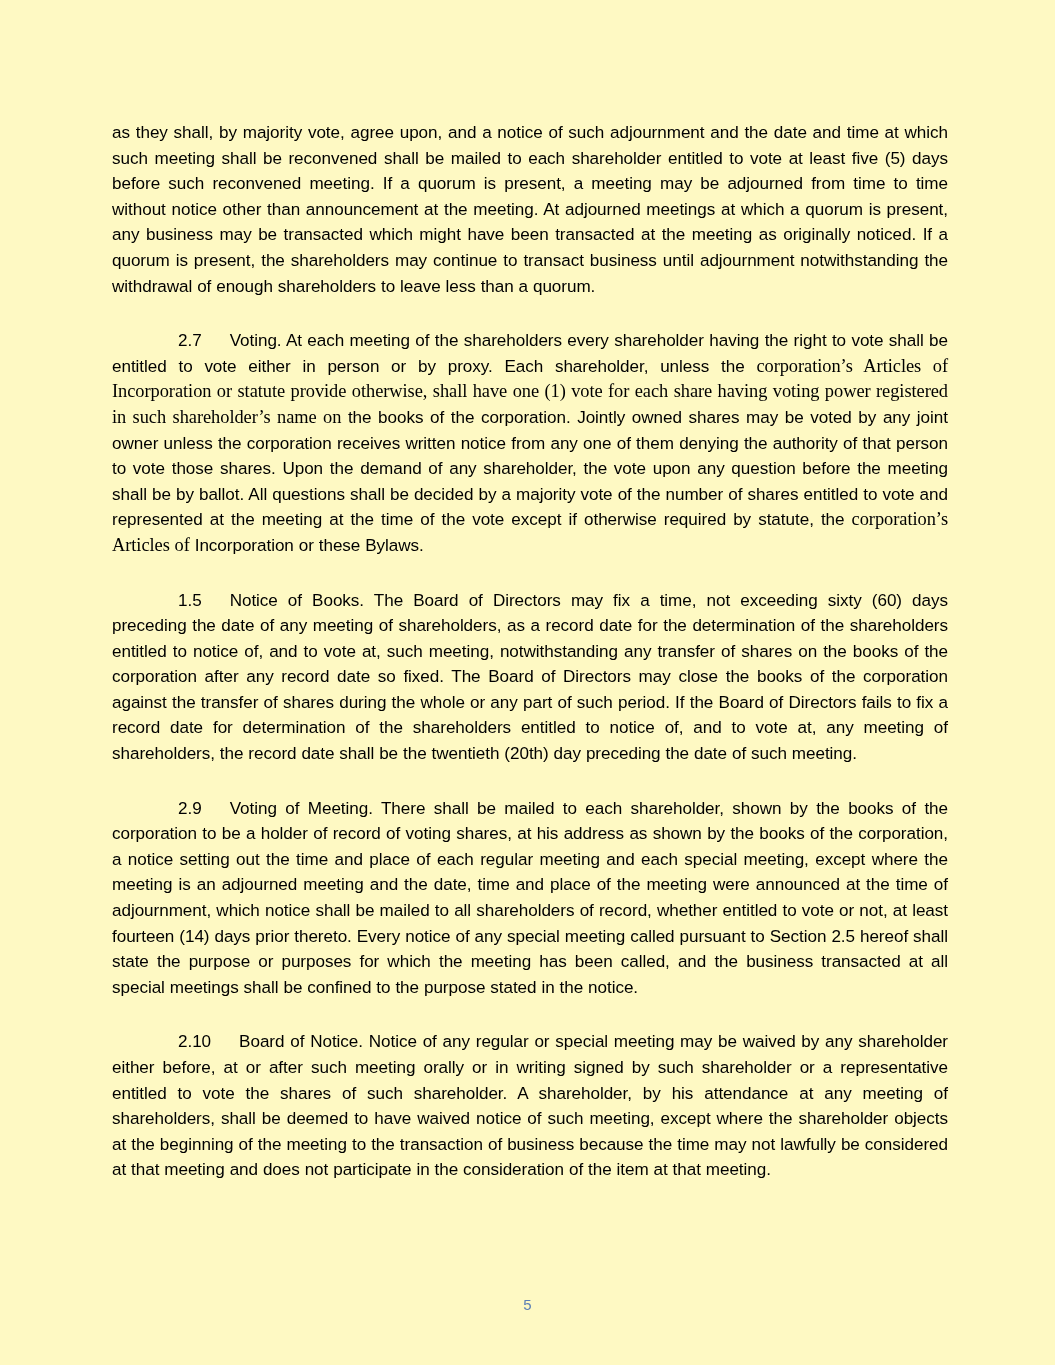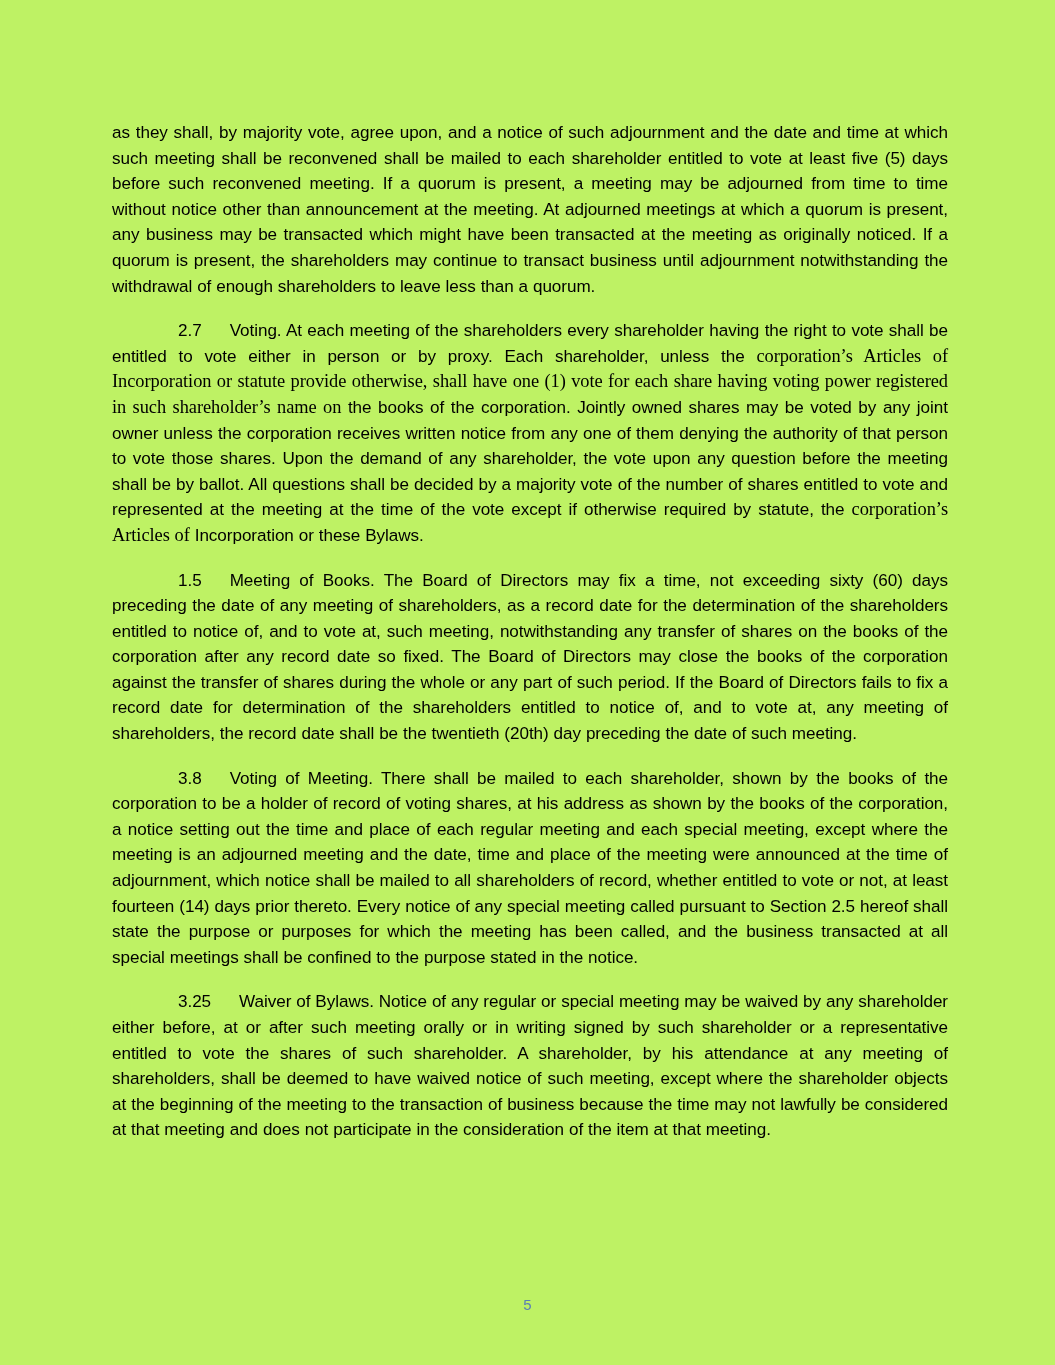--- a/index.html
+++ b/index.html
@@ -8,38 +8,38 @@
     background: #ffffff;
   }
   body {
     font-family: "Liberation Sans", sans-serif;
     color: #000000;
   }
   .page {
     position: relative;
     width: 1055px;
     height: 1365px;
-    background: #bef264;
+    background: #fef9c3;
     box-sizing: border-box;
     padding: 120px 112px 0 112px;
     overflow: hidden;
   }
   .doc-body {
     width: 836px;
   }
   p.para {
     margin: 0 0 0 0;
     font-size: 17.1px;
     line-height: 25.6px;
     text-align: justify;
     letter-spacing: -0.05px;
     word-spacing: 0.2px;
   }
   p.para + p.para {
-    margin-top: 19px;
+    margin-top: 29px;
   }
   .indent {
     display: inline-block;
     width: 66px;
   }
   .numgap {
     display: inline-block;
     width: 28px;
   }
   
@@ -71,30 +71,30 @@
     <p class="para">
       <span class="indent"></span><span>2.7</span><span class="numgap"></span><span>Voting.</span>
       <span>At each meeting of the shareholders every shareholder having the right to vote shall be entitled to vote either in person or by proxy. Each shareholder, unless the</span>
       <span class="serif">corporation’s Articles of Incorporation or statute provide otherwise, shall have one (1) vote for each share having voting power registered in such shareholder’s name on</span>
       <span>the books of the corporation. Jointly owned shares may be voted by any joint owner unless the corporation receives written notice from any one of them denying the authority of that person to vote those shares. Upon the demand of any shareholder, the vote upon any question before the meeting shall be by ballot. All questions shall be decided by a majority vote of the number of shares entitled to vote and represented at the meeting at the time of the vote except if otherwise required by statute, the</span>
       <span class="serif">corporation’s Articles of</span>
       <span>Incorporation or these Bylaws.</span>
     </p>
 
     <p class="para">
-      <span class="indent"></span><span>1.5</span><span class="numgap"></span><span>Meeting of Books.</span>
+      <span class="indent"></span><span>1.5</span><span class="numgap"></span><span>Notice of Books.</span>
       <span>The Board of Directors may fix a time, not exceeding sixty (60) days preceding the date of any meeting of shareholders, as a record date for the determination of the shareholders entitled to notice of, and to vote at, such meeting, notwithstanding any transfer of shares on the books of the corporation after any record date so fixed. The Board of Directors may close the books of the corporation against the transfer of shares during the whole or any part of such period. If the Board of Directors fails to fix a record date for determination of the shareholders entitled to notice of, and to vote at, any meeting of shareholders, the record date shall be the twentieth (20th) day preceding the date of such meeting.</span>
     </p>
 
     <p class="para">
-      <span class="indent"></span><span>3.8</span><span class="numgap"></span><span>Voting of Meeting.</span>
+      <span class="indent"></span><span>2.9</span><span class="numgap"></span><span>Voting of Meeting.</span>
       <span>There shall be mailed to each shareholder, shown by the books of the corporation to be a holder of record of voting shares, at his address as shown by the books of the corporation, a notice setting out the time and place of each regular meeting and each special meeting, except where the meeting is an adjourned meeting and the date, time and place of the meeting were announced at the time of adjournment, which notice shall be mailed to all shareholders of record, whether entitled to vote or not, at least fourteen (14) days prior thereto. Every notice of any special meeting called pursuant to Section 2.5 hereof shall state the purpose or purposes for which the meeting has been called, and the business transacted at all special meetings shall be confined to the purpose stated in the notice.</span>
     </p>
 
     <p class="para">
-      <span class="indent"></span><span>3.25</span><span class="numgap"></span><span>Waiver of Bylaws.</span>
+      <span class="indent"></span><span>2.10</span><span class="numgap"></span><span>Board of Notice.</span>
       <span>Notice of any regular or special meeting may be waived by any shareholder either before, at or after such meeting orally or in writing signed by such shareholder or a representative entitled to vote the shares of such shareholder. A shareholder, by his attendance at any meeting of shareholders, shall be deemed to have waived notice of such meeting, except where the shareholder objects at the beginning of the meeting to the transaction of business because the time may not lawfully be considered at that meeting and does not participate in the consideration of the item at that meeting.</span>
     </p>
 
   </div>
 
   <div class="page-number">5</div>
 </div>
 
 </body></html>

